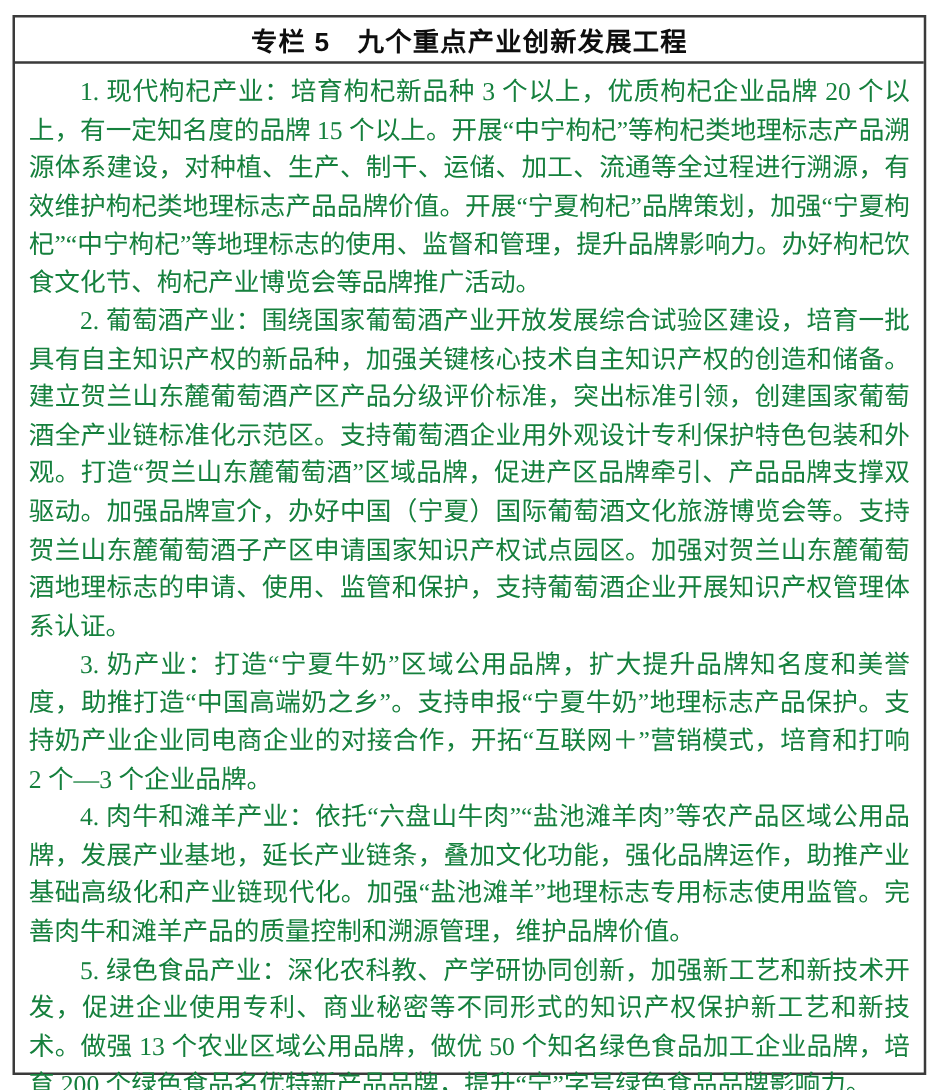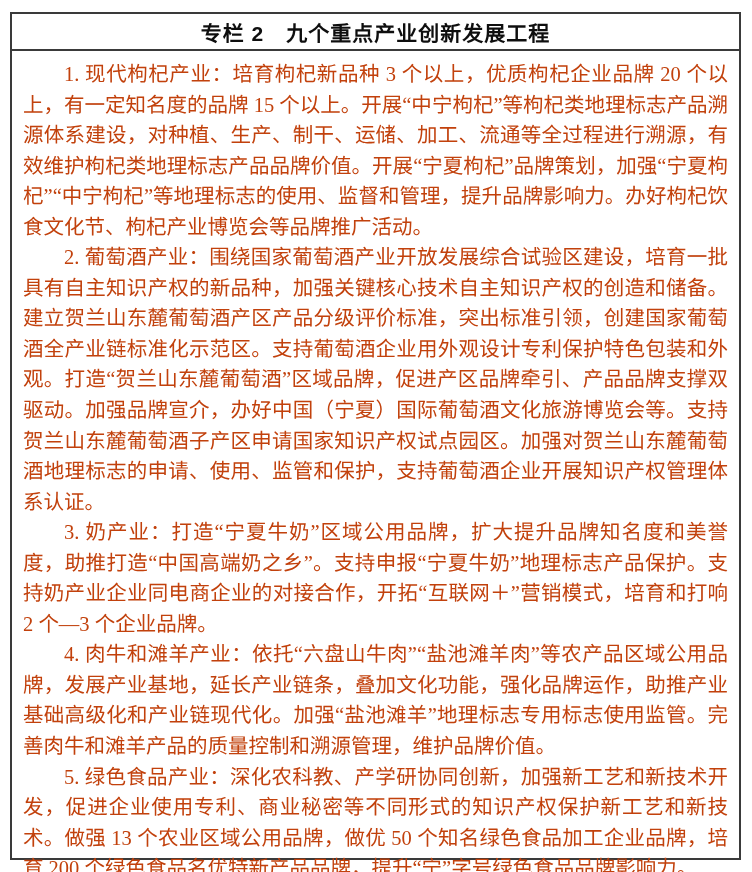--- a/index.html
+++ b/index.html
@@ -46,30 +46,30 @@
     padding: 8px 11px 0 11px;
     box-sizing: border-box;
   }
   .box-body p {
     margin: 0;
     text-indent: 2em;
     text-align: justify;
     font-size: 20.5px;
     line-height: 30.55px;
     letter-spacing: 0px;
-    color: #c2410c;
+    color: #15803d;
   }
 </style>
 </head>
 <body>
 
 <div class="page">
   <div class="callout-box">
     <div class="box-title-bar">
-      <span class="box-title">专栏 2　九个重点产业创新发展工程</span>
+      <span class="box-title">专栏 5　九个重点产业创新发展工程</span>
     </div>
     <div class="box-body">
       <p>1. 现代枸杞产业：培育枸杞新品种 3 个以上，优质枸杞企业品牌 20 个以上，有一定知名度的品牌 15 个以上。开展“中宁枸杞”等枸杞类地理标志产品溯源体系建设，对种植、生产、制干、运储、加工、流通等全过程进行溯源，有效维护枸杞类地理标志产品品牌价值。开展“宁夏枸杞”品牌策划，加强“宁夏枸杞”“中宁枸杞”等地理标志的使用、监督和管理，提升品牌影响力。办好枸杞饮食文化节、枸杞产业博览会等品牌推广活动。</p>
       <p>2. 葡萄酒产业：围绕国家葡萄酒产业开放发展综合试验区建设，培育一批具有自主知识产权的新品种，加强关键核心技术自主知识产权的创造和储备。建立贺兰山东麓葡萄酒产区产品分级评价标准，突出标准引领，创建国家葡萄酒全产业链标准化示范区。支持葡萄酒企业用外观设计专利保护特色包装和外观。打造“贺兰山东麓葡萄酒”区域品牌，促进产区品牌牵引、产品品牌支撑双驱动。加强品牌宣介，办好中国（宁夏）国际葡萄酒文化旅游博览会等。支持贺兰山东麓葡萄酒子产区申请国家知识产权试点园区。加强对贺兰山东麓葡萄酒地理标志的申请、使用、监管和保护，支持葡萄酒企业开展知识产权管理体系认证。</p>
       <p>3. 奶产业：打造“宁夏牛奶”区域公用品牌，扩大提升品牌知名度和美誉度，助推打造“中国高端奶之乡”。支持申报“宁夏牛奶”地理标志产品保护。支持奶产业企业同电商企业的对接合作，开拓“互联网＋”营销模式，培育和打响 2 个—3 个企业品牌。</p>
       <p>4. 肉牛和滩羊产业：依托“六盘山牛肉”“盐池滩羊肉”等农产品区域公用品牌，发展产业基地，延长产业链条，叠加文化功能，强化品牌运作，助推产业基础高级化和产业链现代化。加强“盐池滩羊”地理标志专用标志使用监管。完善肉牛和滩羊产品的质量控制和溯源管理，维护品牌价值。</p>
       <p>5. 绿色食品产业：深化农科教、产学研协同创新，加强新工艺和新技术开发，促进企业使用专利、商业秘密等不同形式的知识产权保护新工艺和新技术。做强 13 个农业区域公用品牌，做优 50 个知名绿色食品加工企业品牌，培育 200 个绿色食品名优特新产品品牌，提升“宁”字号绿色食品品牌影响力。</p>
     </div>
   </div>
 </div>

